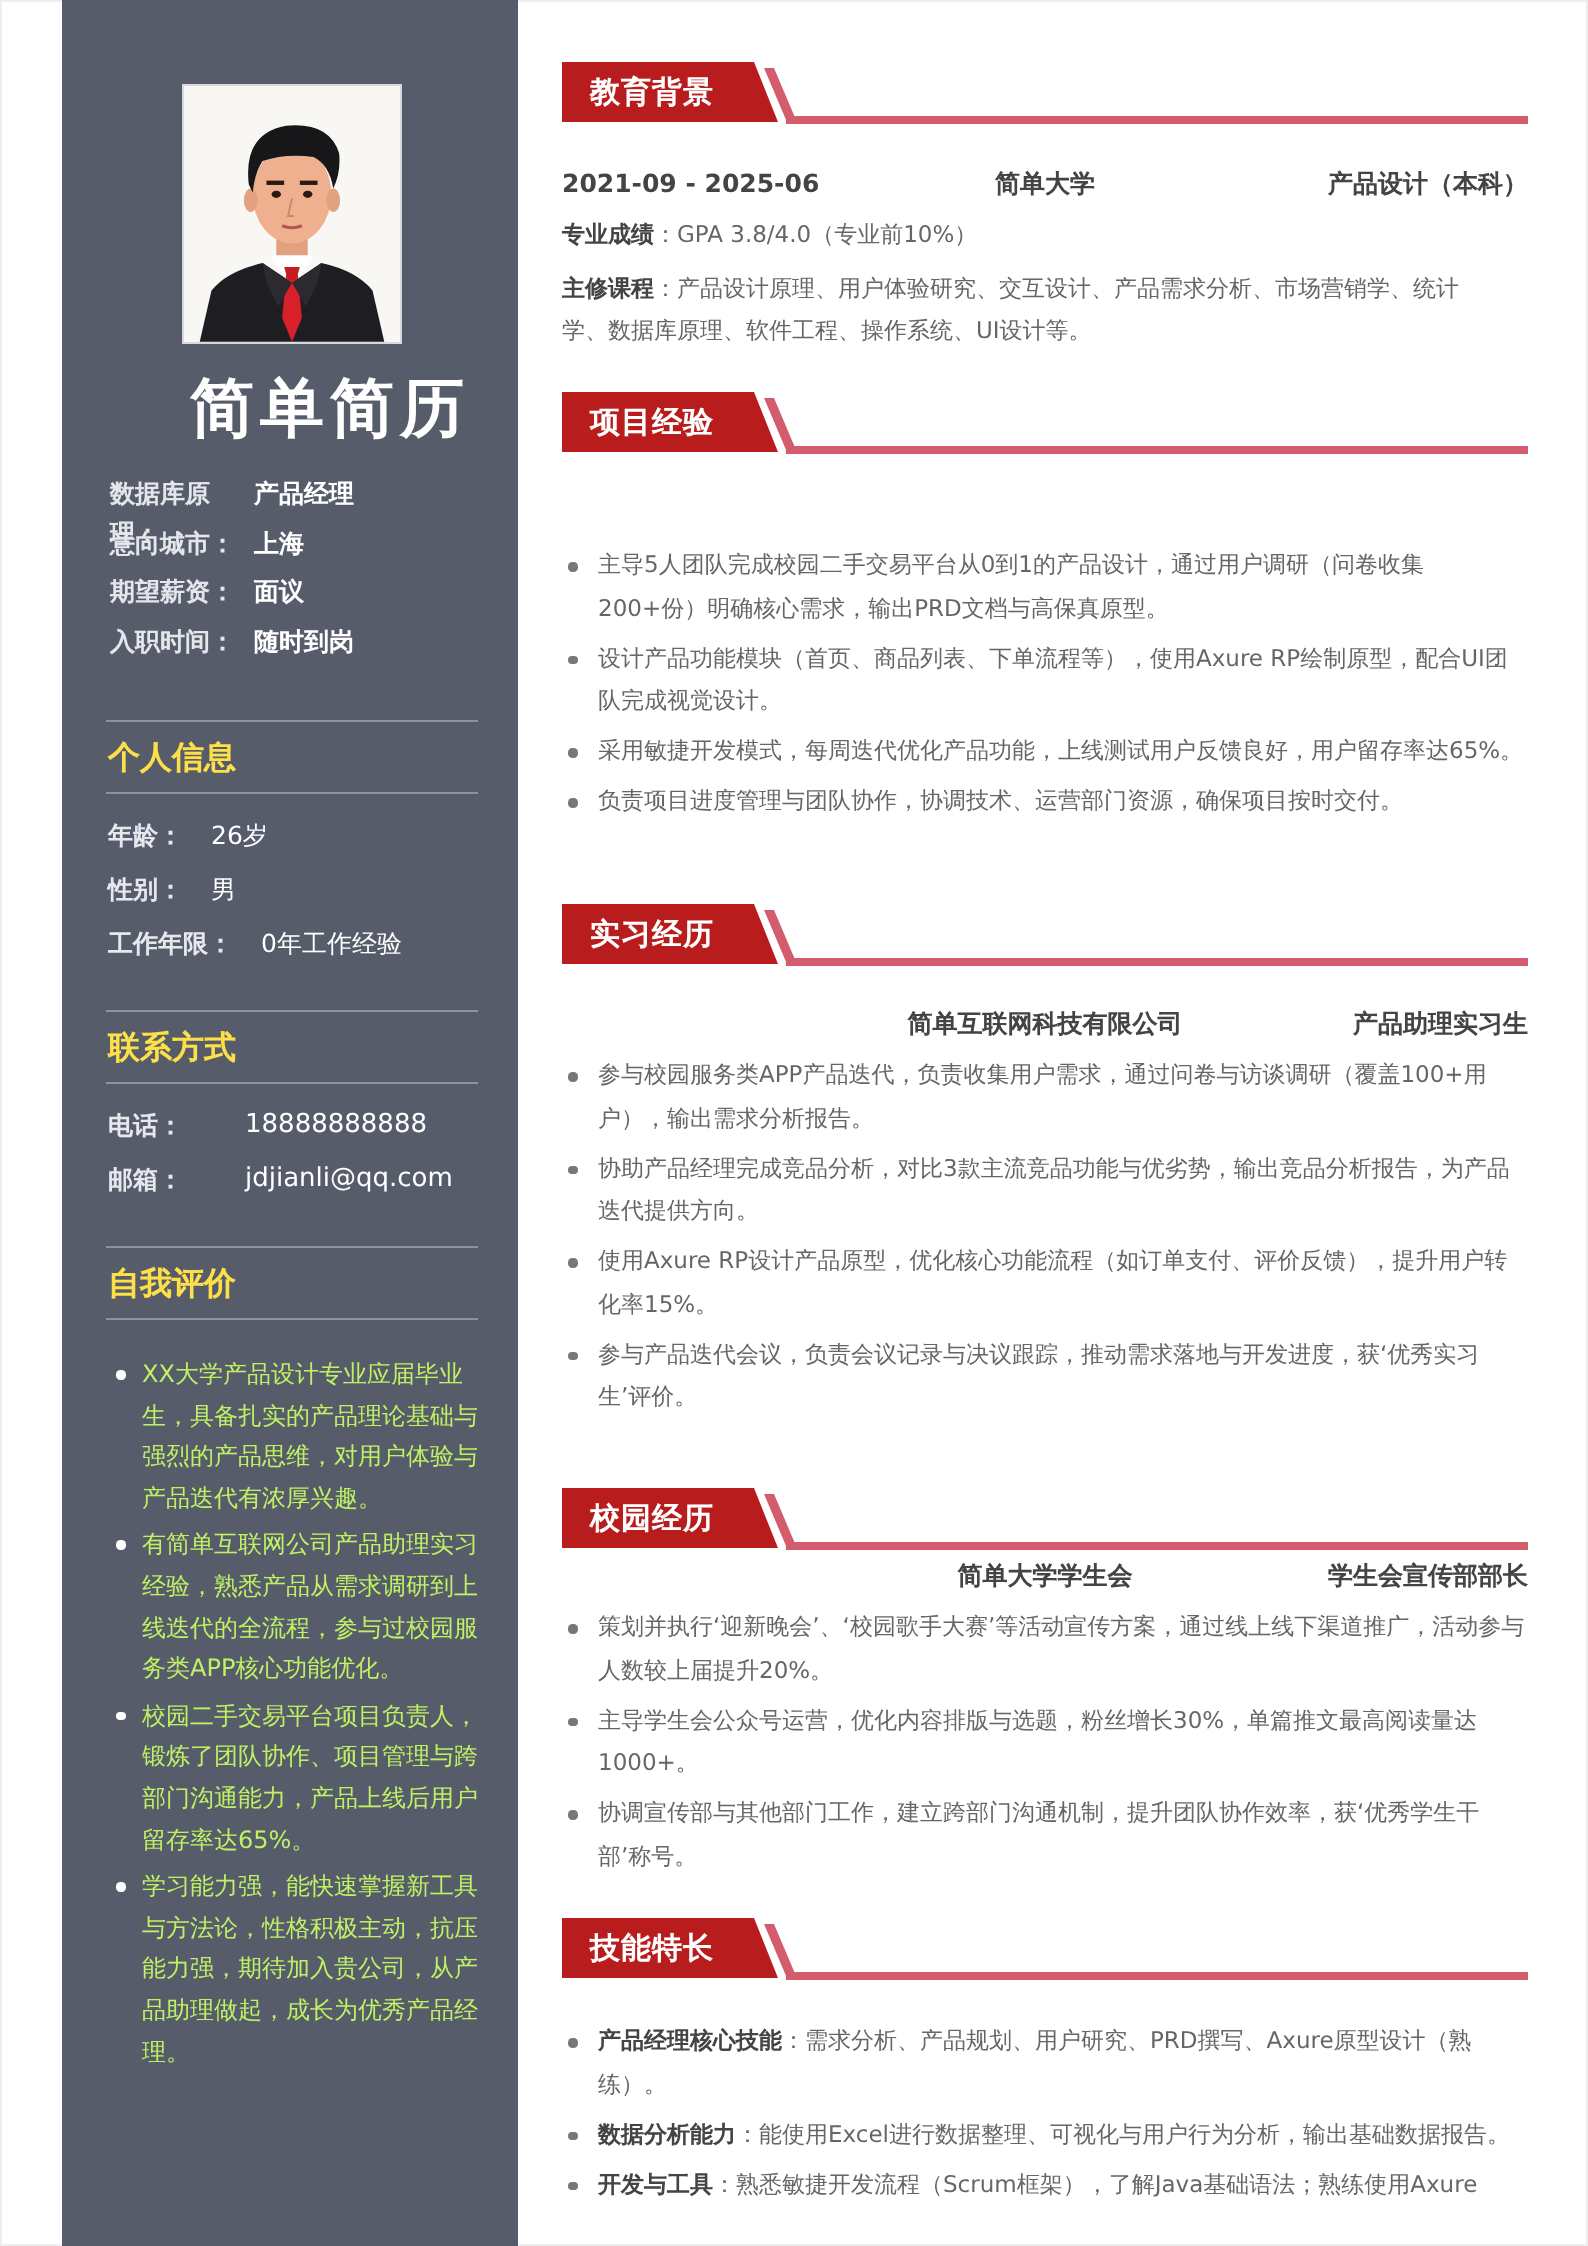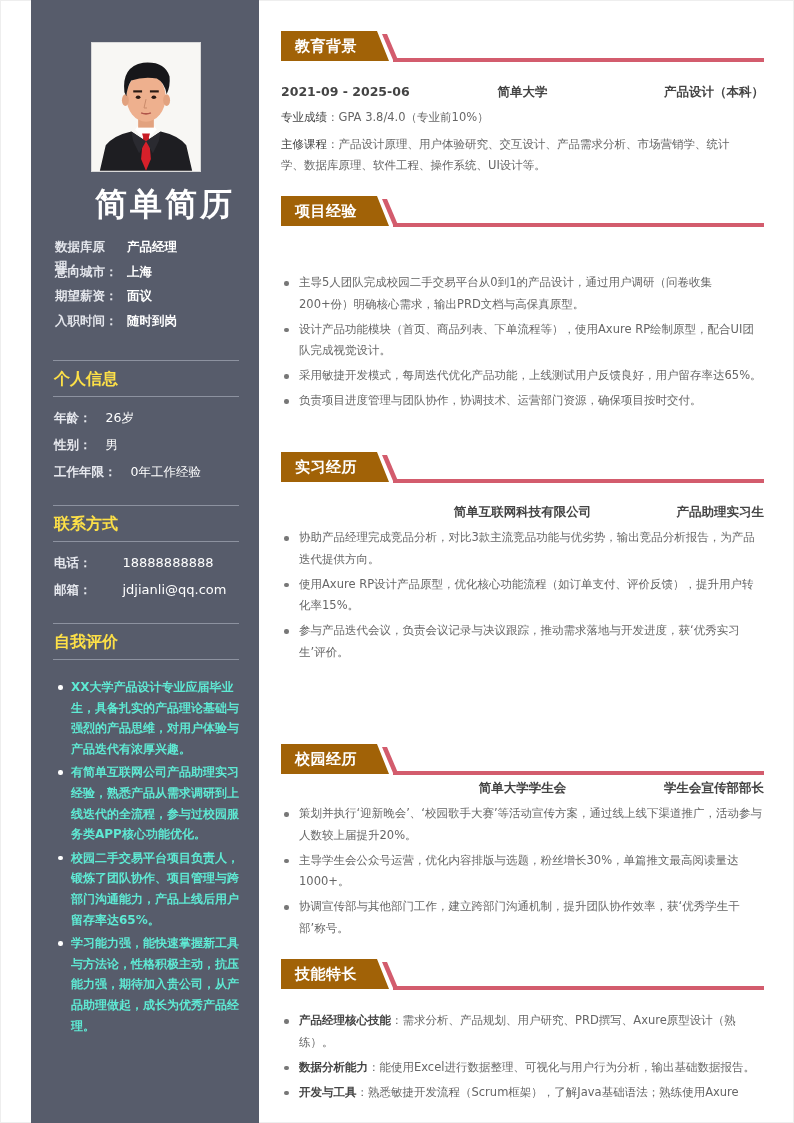--- a/index.html
+++ b/index.html
@@ -20,37 +20,37 @@
   .side-section { position: absolute; left: 22px; width: 186px; }
   .side-divider { height: 1px; background: #8d92a0; width: 186px; }
   .side-heading { font-size: 16px; font-weight: bold; color: #fde047; height: 35px; line-height: 35px; padding-left: 1px; }
   .info-list { padding-top: 11px; }
   .info-row { display: flex; font-size: 12.5px; height: 27px; line-height: 20px; padding-left: 1px; }
   .info-row .k { font-weight: bold; color: #e6e8ee; }
   .info-row .v { color: #fff; margin-left: 14px; }
   .contact-row .v { margin-left: 31px; font-size: 13px; }
 
   .self-list { list-style: none; padding: 17px 0 0 0; }
-  .self-list li { position: relative; padding-left: 18px; font-size: 12px; font-weight: bold; line-height: 20.6px; color: #5eead4; margin-bottom: 3px; }
+  .self-list li { position: relative; padding-left: 18px; font-size: 12px; font-weight: normal; line-height: 20.6px; color: #bef264; margin-bottom: 3px; }
   .self-list li::before { content: ""; position: absolute; left: 5px; top: 8px; width: 4.5px; height: 4.5px; border-radius: 50%; background: #fff; }
 
   
   .main { position: absolute; left: 281px; top: 0; width: 483px; }
   .sec-head { position: absolute; left: 0; width: 483px; height: 30px; }
-  .sec-head .tag { position: absolute; left: 0; top: 0; height: 30px; width: 108px; background: #a16207; clip-path: polygon(0 0, 96px 0, 108px 30px, 0 30px); }
+  .sec-head .tag { position: absolute; left: 0; top: 0; height: 30px; width: 108px; background: #b91c1c; clip-path: polygon(0 0, 96px 0, 108px 30px, 0 30px); }
   .sec-head .tag span { position: absolute; left: 14px; top: 0; line-height: 30px; font-size: 15px; font-weight: bold; color: #fff; letter-spacing: 0.5px; }
   .sec-head .slash { position: absolute; left: 101px; top: 3px; width: 5px; height: 28px; background: #d35c6d; transform: skewX(23deg); transform-origin: top left; }
   .sec-head .line { position: absolute; left: 112px; top: 27px; width: 371px; height: 4px; background: #d35c6d; }
 
   .edu-row { position: absolute; left: 0; width: 483px; display: flex; justify-content: space-between; font-size: 12.5px; font-weight: bold; color: #444; }
   .edu-row span { flex: 1; }
   .edu-row .mid { text-align: center; }
   .edu-row .right { text-align: right; }
   .kv-line { position: absolute; left: 0; width: 470px; font-size: 11.5px; line-height: 21px; color: #666; }
-  .kv-line b { color: #444; font-weight: normal; }
+  .kv-line b { color: #444; font-weight: bold; }
 
   .org-row { position: absolute; left: 0; width: 483px; display: flex; font-size: 12.5px; font-weight: bold; color: #444; }
   .org-row .spacer { flex: 1; }
   .org-row .org { flex: 2; text-align: center; }
   .org-row .role { flex: 1; text-align: right; }
 
   .bullets { position: absolute; left: 0; width: 483px; list-style: none; }
   .bullets li { position: relative; padding-left: 18px; font-size: 11.5px; line-height: 21.5px; color: #666; margin-bottom: 3.5px; }
   .bullets li::before { content: ""; position: absolute; left: 3px; top: 9px; width: 4.5px; height: 4.5px; border-radius: 50%; background: #777; }
   .bullets li b { color: #444; }
@@ -195,20 +195,21 @@
       </div>
     <div class="slash"></div>
     <div class="line"></div>
   </div>
   <div class="org-row" style="top:504px;">
     <span class="spacer"></span>
     <span class="org">简单互联网科技有限公司</span>
     <span class="role">产品助理实习生</span>
   </div>
   <ul class="bullets" style="top:527px;">
+    <li>参与校园服务类APP产品迭代，负责收集用户需求，通过问卷与访谈调研（覆盖100+用户），输出需求分析报告。</li>
     <li>协助产品经理完成竞品分析，对比3款主流竞品功能与优劣势，输出竞品分析报告，为产品迭代提供方向。</li>
     <li>使用Axure RP设计产品原型，优化核心功能流程（如订单支付、评价反馈），提升用户转化率15%。</li>
     <li>参与产品迭代会议，负责会议记录与决议跟踪，推动需求落地与开发进度，获‘优秀实习生’评价。</li>
   </ul>
 
   <div class="sec-head" style="top:728px;margin-top:16px;">
     <div class="tag">
         <span>校园经历</span>
       </div>
     <div class="slash"></div>

